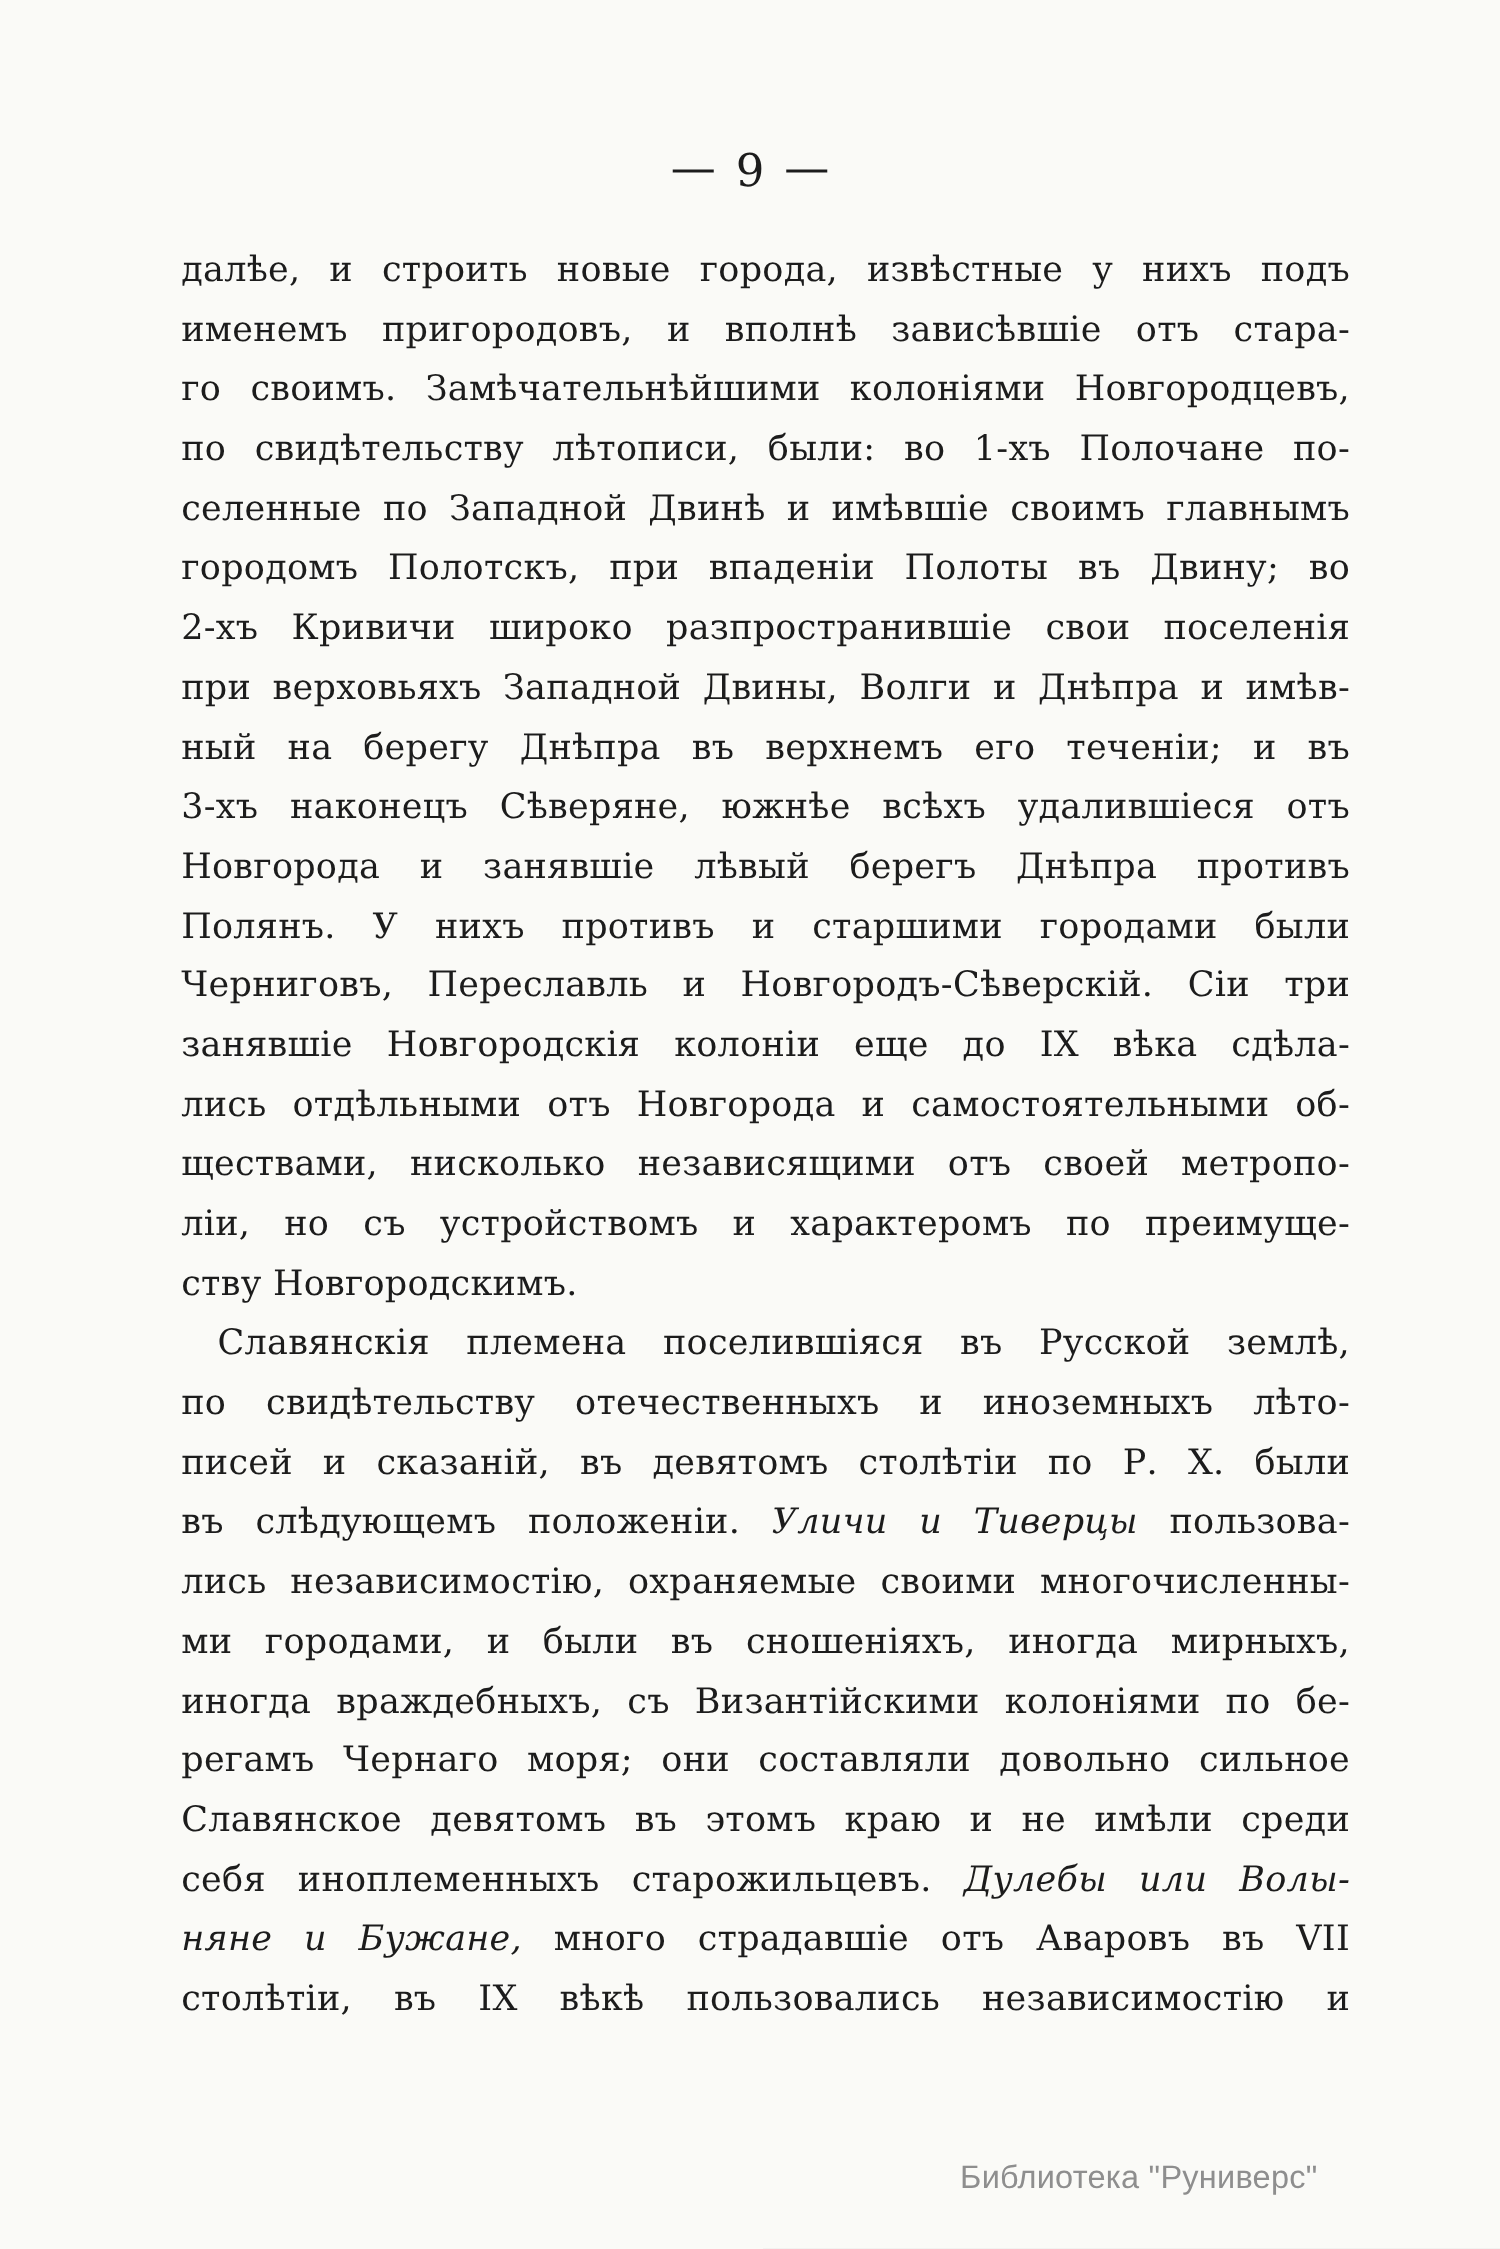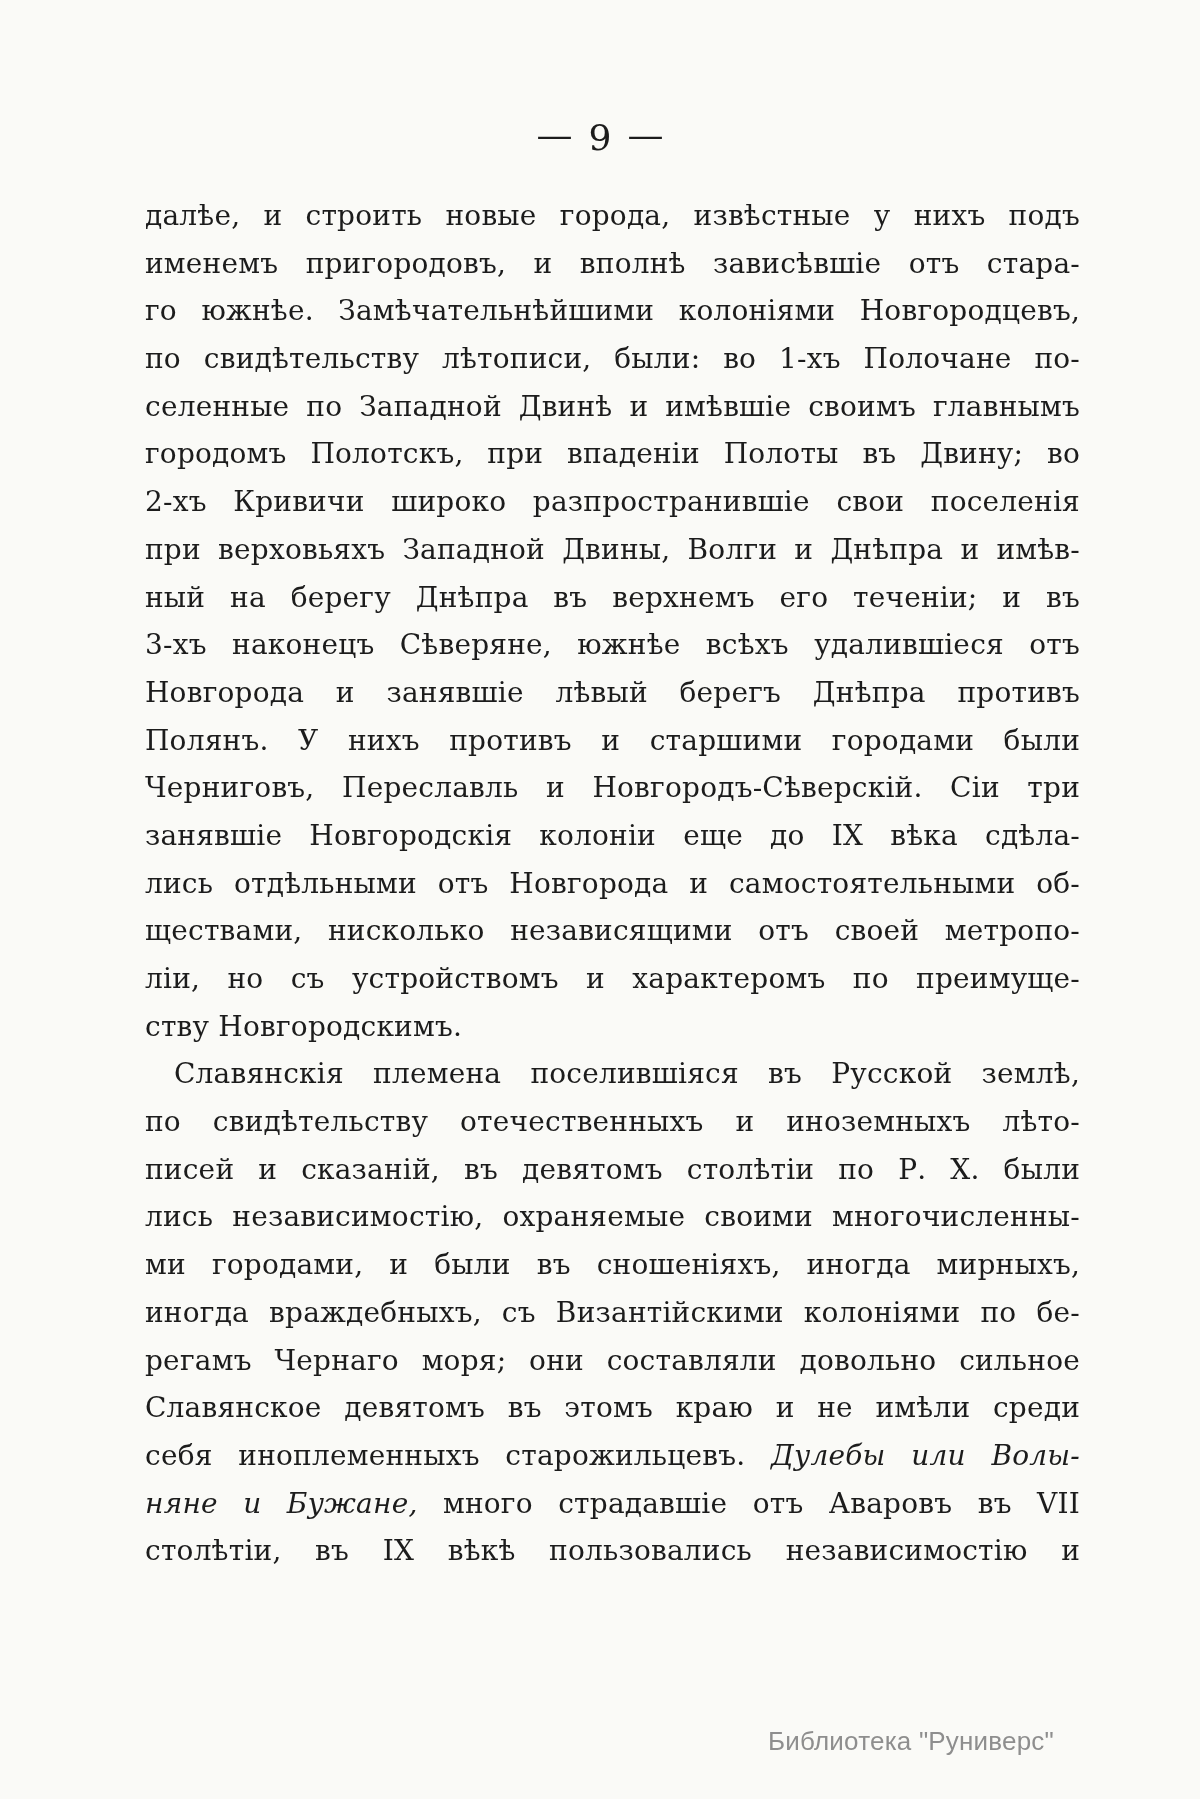--- a/index.html
+++ b/index.html
@@ -62,39 +62,40 @@
 <body>
 
 <div class="page">
   <div class="page-header">
     <span class="dash">—</span><span class="page-num">9</span><span class="dash">—</span>
   </div>
 
   <div class="text-block" id="text-block">
       <div class="line"><span>далѣе, и строить новые города, извѣстные у нихъ подъ</span></div>
       <div class="line"><span>именемъ пригородовъ, и вполнѣ зависѣвшіе отъ стара-</span></div>
-      <div class="line"><span>го южнѣе. Замѣчательнѣйшими колоніями Новгородцевъ,</span></div>
+      <div class="line"><span>го своимъ. Замѣчательнѣйшими колоніями Новгородцевъ,</span></div>
       <div class="line"><span>по свидѣтельству лѣтописи, были: во 1-хъ Полочане по-</span></div>
       <div class="line"><span>селенные по Западной Двинѣ и имѣвшіе своимъ главнымъ</span></div>
       <div class="line"><span>городомъ Полотскъ, при впаденіи Полоты въ Двину; во</span></div>
       <div class="line"><span>2-хъ Кривичи широко разпространившіе свои поселенія</span></div>
       <div class="line"><span>при верховьяхъ Западной Двины, Волги и Днѣпра и имѣв-</span></div>
       <div class="line"><span>ный на берегу Днѣпра въ верхнемъ его теченіи; и въ</span></div>
       <div class="line"><span>3-хъ наконецъ Сѣверяне, южнѣе всѣхъ удалившіеся отъ</span></div>
       <div class="line"><span>Новгорода и занявшіе лѣвый берегъ Днѣпра противъ</span></div>
       <div class="line"><span>Полянъ. У нихъ противъ и старшими городами были</span></div>
       <div class="line"><span>Черниговъ, Переславль и Новгородъ-Сѣверскій. Сіи три</span></div>
       <div class="line"><span>занявшіе Новгородскія колоніи еще до IX вѣка сдѣла-</span></div>
       <div class="line"><span>лись отдѣльными отъ Новгорода и самостоятельными об-</span></div>
       <div class="line"><span>ществами, нисколько независящими отъ своей метропо-</span></div>
       <div class="line"><span>ліи, но съ устройствомъ и характеромъ по преимуще-</span></div>
       <div class="line flush"><span>ству Новгородскимъ.</span></div>
       <div class="line indent"><span>Славянскія племена поселившіяся въ Русской землѣ,</span></div>
       <div class="line"><span>по свидѣтельству отечественныхъ и иноземныхъ лѣто-</span></div>
       <div class="line"><span>писей и сказаній, въ девятомъ столѣтіи по Р. Х. были</span></div>
+      <div class="line"><span>въ слѣдующемъ положеніи. </span><span class="it">Уличи и Тиверцы</span><span> пользова-</span></div>
       <div class="line"><span>лись независимостію, охраняемые своими многочисленны-</span></div>
       <div class="line"><span>ми городами, и были въ сношеніяхъ, иногда мирныхъ,</span></div>
       <div class="line"><span>иногда враждебныхъ, съ Византійскими колоніями по бе-</span></div>
       <div class="line"><span>регамъ Чернаго моря; они составляли довольно сильное</span></div>
       <div class="line"><span>Славянское девятомъ въ этомъ краю и не имѣли среди</span></div>
       <div class="line"><span>себя иноплеменныхъ старожильцевъ. </span><span class="it">Дулебы или Волы-</span></div>
       <div class="line"><span class="it">няне и Бужане,</span><span> много страдавшіе отъ Аваровъ въ VII</span></div>
       <div class="line"><span>столѣтіи, въ IX вѣкѣ пользовались независимостію и</span></div>
     </div>
 

